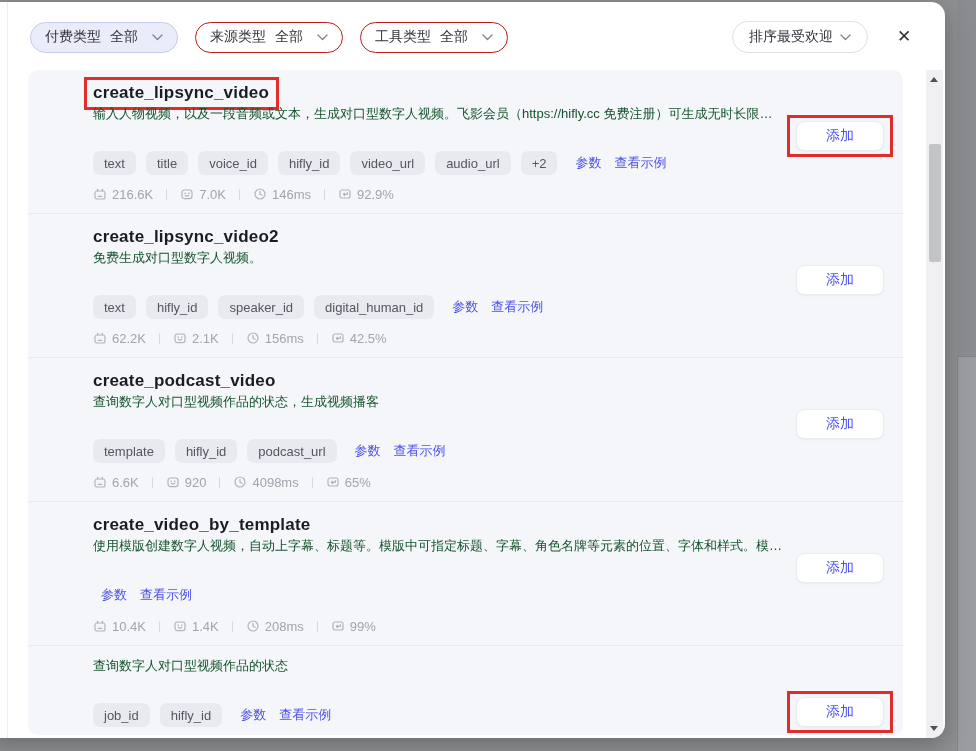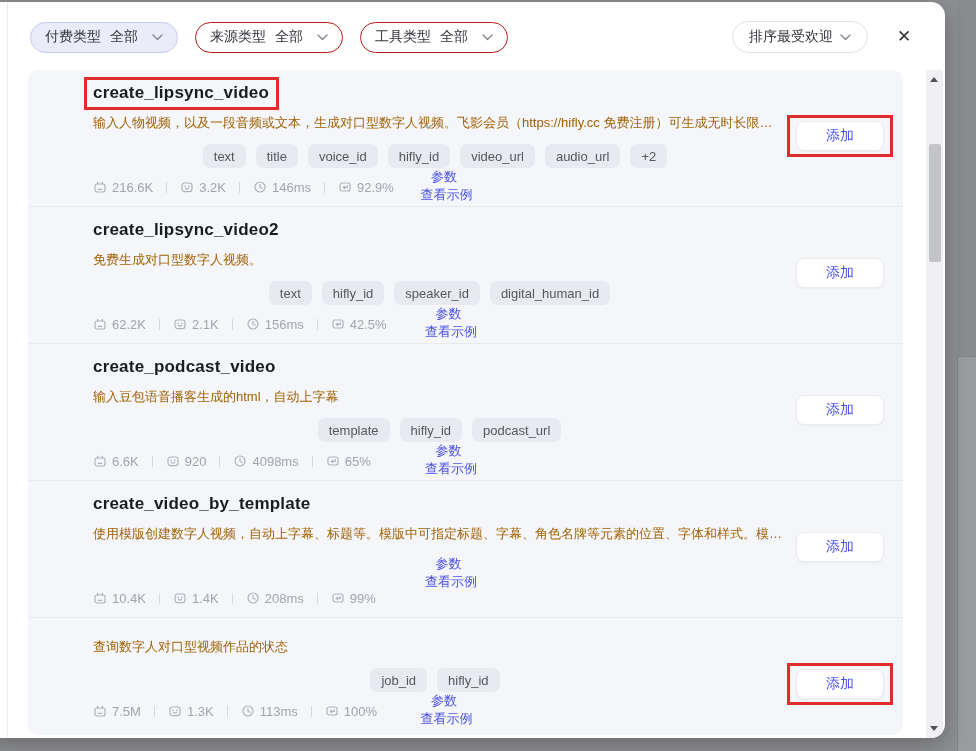--- a/index.html
+++ b/index.html
@@ -66,25 +66,25 @@
   .title-line { height:24px; line-height:24px; }
   .tool-name {
     display:inline-block; font-size:17px; font-weight:700; color:#1b1c22;
     line-height:24px; letter-spacing:.2px;
   }
   .tool-name.ann {
     border:3px solid var(--ann); padding:1px 7px 2px 6px;
     margin:-4px 0 -5px -9px;
   }
   .tool-desc {
-    margin-top:9px; height:18px; line-height:18px;
-    font-size:13px; color:#a16207;
+    margin-top:0; height:18px; line-height:18px;
+    font-size:13px; color:#14532d;
     white-space:nowrap; overflow:hidden; text-overflow:clip;
   }
-  .tag-line { margin-top:12px; height:24px; display:flex; align-items:center;flex-direction:column; }
+  .tag-line { margin-top:28px; height:24px; display:flex; align-items:center; }
   .chip {
     display:inline-flex; align-items:center; height:24px;
     padding:0 11px; margin-right:10px;
     background:#e9eaef; border-radius:7px;
     font-size:13px; color:#55575f; white-space:nowrap;
   }
   .link { font-size:13px; color:var(--accent); cursor:pointer; text-decoration:none; white-space:nowrap; }
   .link.params { margin-left:8px; }
   .link.examples { margin-left:13px; }
 
@@ -188,21 +188,21 @@
           <span class="sep"></span>
           <span class="stat">
             <svg width="14" height="14" viewBox="0 0 14 14">
                   <g fill="none" stroke="#b2b4bd" stroke-width="1.2" stroke-linecap="round" stroke-linejoin="round">
                     <rect x="2" y="3" width="10" height="8.6" rx="2.6"></rect>
                     <circle cx="5.2" cy="6.3" r="0.3" fill="#b2b4bd"></circle>
                     <circle cx="8.8" cy="6.3" r="0.3" fill="#b2b4bd"></circle>
                     <path d="M5.4 8.5 Q7 9.7 8.6 8.5"></path>
                   </g>
                 </svg>
-            <span>3.2K</span>
+            <span>7.0K</span>
           </span>
           <span class="sep"></span>
           <span class="stat">
             <svg width="14" height="14" viewBox="0 0 14 14">
                   <g fill="none" stroke="#b2b4bd" stroke-width="1.2" stroke-linecap="round" stroke-linejoin="round">
                     <circle cx="7" cy="7" r="5"></circle>
                     <path d="M7 4.4 V7.2 L9.1 8.3"></path>
                   </g>
                 </svg>
             <span>146ms</span>
@@ -290,21 +290,21 @@
           <button class="add-btn">添加</button>
         </div>
       </div>
     </div>
   </div>
 
   <div class="row">
     <div class="row-inner">
       <div class="row-main">
         <div class="title-line"><span class="tool-name">create_podcast_video</span></div>
-        <div class="tool-desc">输入豆包语音播客生成的html，自动上字幕</div>
+        <div class="tool-desc">查询数字人对口型视频作品的状态，生成视频播客</div>
         <div class="tag-line">
           <span class="tags"><span class="chip">template</span><span class="chip">hifly_id</span><span class="chip">podcast_url</span></span>
           <a class="link params">参数</a>
           <a class="link examples">查看示例</a>
         </div>
         <div class="stats">
           <span class="stat">
             <svg width="14" height="14" viewBox="0 0 14 14">
                   <g fill="none" stroke="#b2b4bd" stroke-width="1.2" stroke-linecap="round" stroke-linejoin="round">
                     <rect x="2" y="4" width="10" height="8" rx="2"></rect>

